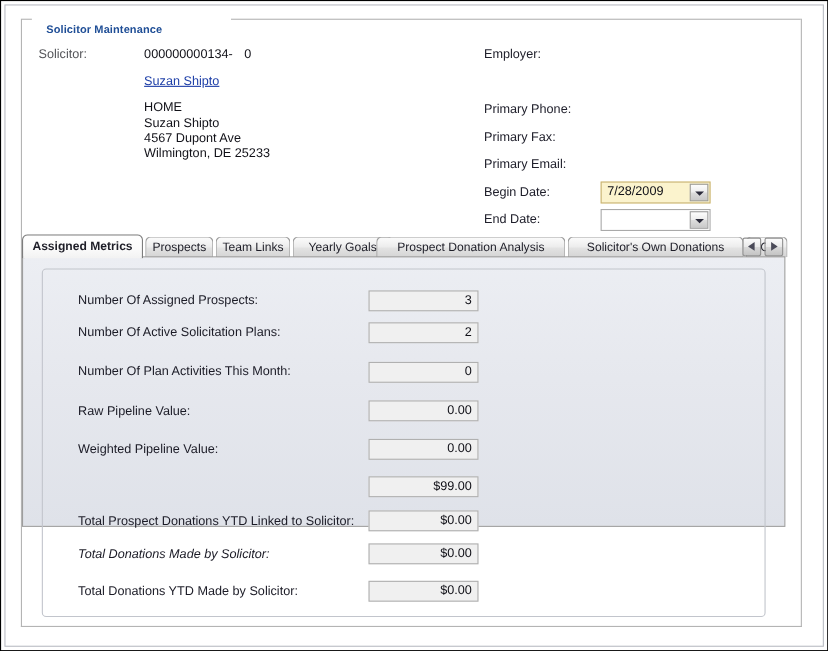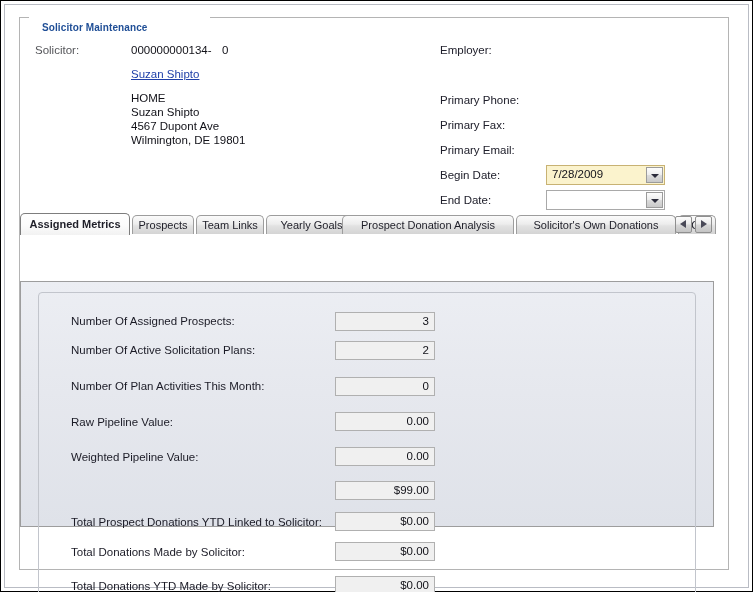--- a/index.html
+++ b/index.html
@@ -95,21 +95,21 @@
     font-size: 11.5px;
     color: #111118;
     white-space: nowrap;
   }
 
   
   .combo {
     position: absolute;
     box-sizing: border-box;
     height: 20px;
-    width: 119px;
+    width: 100px;
     border: 1px solid #a9a9a9;
     background: #ffffff;
   }
   .combo.highlight {
     border-color: #c8b273;
     background: #fbf3cd;
   }
   .combo .combo-text {
     position: absolute;
     left: 5px; top: 2px;
@@ -200,21 +200,20 @@
   
   #tab-panel {
     position: absolute;
     left: 15px;
     top: 228px;
     width: 694px;
     height: 246px;
     box-sizing: border-box;
     border: 1px solid #9d9d9d;
     background: linear-gradient(to bottom, #eceef3 0%, #e6e8ee 45%, #dfe2e9 100%);
-    margin-top: 48px;
   }
   #metrics-box {
     position: absolute;
     left: 17px;
     top: 10px;
     width: 658px;
     height: 317px;
     box-sizing: border-box;
     border: 1px solid #c2c5cc;
     border-radius: 4px;
@@ -257,21 +256,21 @@
 
     <div class="hdr-label" style="left:30px; top:39px;">Solicitor:</div>
     <div class="hdr-value" style="left:126px; top:39px;">000000000134-</div>
     <div class="hdr-value" style="left:217px; top:39px;">0</div>
 
     <div class="hdr-link" style="left:126px; top:63px;">Suzan Shipto</div>
 
     <div class="addr-line" style="left:126px; top:87px;">HOME</div>
     <div class="addr-line" style="left:126px; top:101px;">Suzan Shipto</div>
     <div class="addr-line" style="left:126px; top:115px;">4567 Dupont Ave</div>
-    <div class="addr-line" style="left:126px; top:129px;">Wilmington, DE 19801</div>
+    <div class="addr-line" style="left:126px; top:129px;">Wilmington, DE 25233</div>
 
     <div class="hdr-label dark" style="left:435px; top:39px;">Employer:</div>
     <div class="hdr-value" style="left:545px; top:39px;"></div>
 
     <div class="hdr-label dark" style="left:435px; top:89px;">Primary Phone:</div>
     <div class="hdr-value" style="left:545px; top:89px;"></div>
 
     <div class="hdr-label dark" style="left:435px; top:114px;">Primary Fax:</div>
     <div class="hdr-value" style="left:545px; top:114px;"></div>
 
@@ -327,21 +326,21 @@
         <div class="metric-field" style="top:119px;">0.00</div>
 
         <div class="metric-label" style="top:158px;">Weighted Pipeline Value:</div>
         <div class="metric-field" style="top:154px;">0.00</div>
 
         <div class="metric-field" style="top:188px;">$99.00</div>
 
         <div class="metric-label" style="top:223px;">Total Prospect Donations YTD Linked to Solicitor:</div>
         <div class="metric-field" style="top:219px;">$0.00</div>
 
-        <div class="metric-label" style="top:253px;">Total Donations Made by Solicitor:</div>
+        <div class="metric-label" style="top:253px;font-style:italic;">Total Donations Made by Solicitor:</div>
         <div class="metric-field" style="top:249px;">$0.00</div>
 
         <div class="metric-label" style="top:287px;">Total Donations YTD Made by Solicitor:</div>
         <div class="metric-field" style="top:283px;">$0.00</div>
 
       </div>
     </div>
 
   </div>
 </div>

